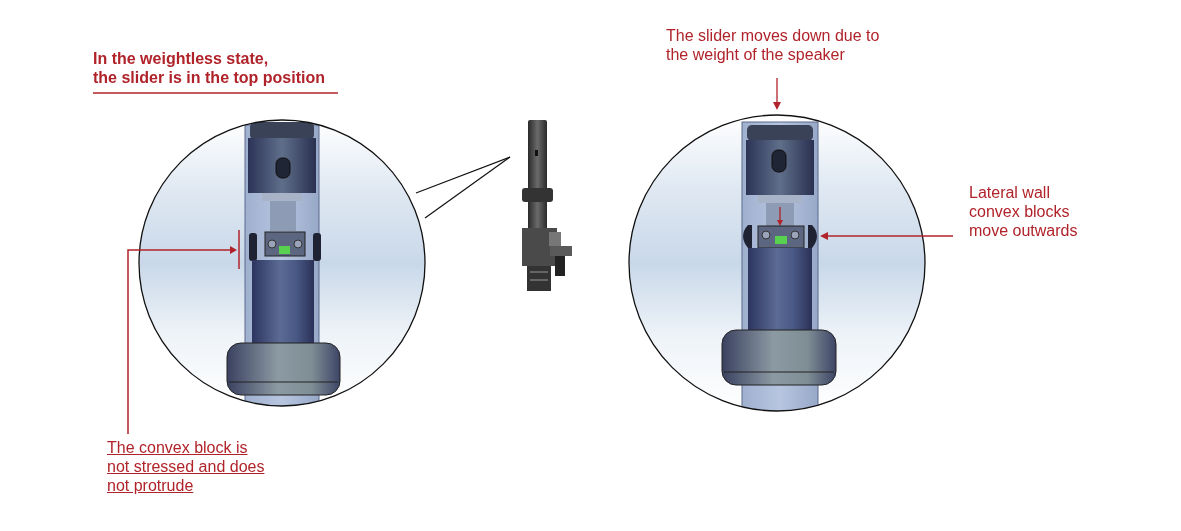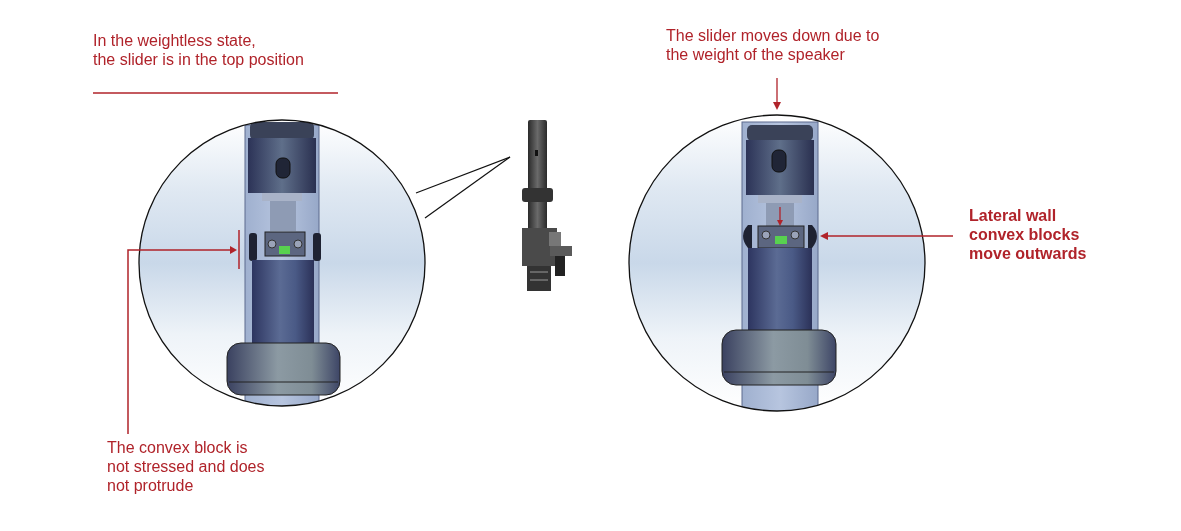--- a/index.html
+++ b/index.html
@@ -144,22 +144,22 @@
     <line x1="777" y1="78" x2="777" y2="104" stroke="#b0232a" stroke-width="1.3"></line>
     <polygon points="777,110 773,102 781,102" fill="#b0232a"></polygon>
   </g>
 
   <g>
     <line x1="828" y1="236" x2="953" y2="236" stroke="#b0232a" stroke-width="1.5"></line>
     <polygon points="820,236 828,232 828,240" fill="#b0232a"></polygon>
   </g>
 </svg>
 
-<div class="label" style="left:93px; top:31px;">In the weightless state,
+<div class="label" style="left:93px; top:49px;font-weight:bold;">In the weightless state,
 the slider is in the top position</div>
-<div class="label" style="left:107px; top:438px;">The convex block is
+<div class="label" style="left:107px; top:438px;text-decoration:underline;">The convex block is
 not stressed and does
 not protrude</div>
 <div class="label" style="left:666px; top:26px;">The slider moves down due to
 the weight of the speaker</div>
-<div class="label" style="left:969px; top:206px;font-weight:bold;">Lateral wall
+<div class="label" style="left:969px; top:183px;">Lateral wall
 convex blocks
 move outwards</div>
 
 </body></html>

